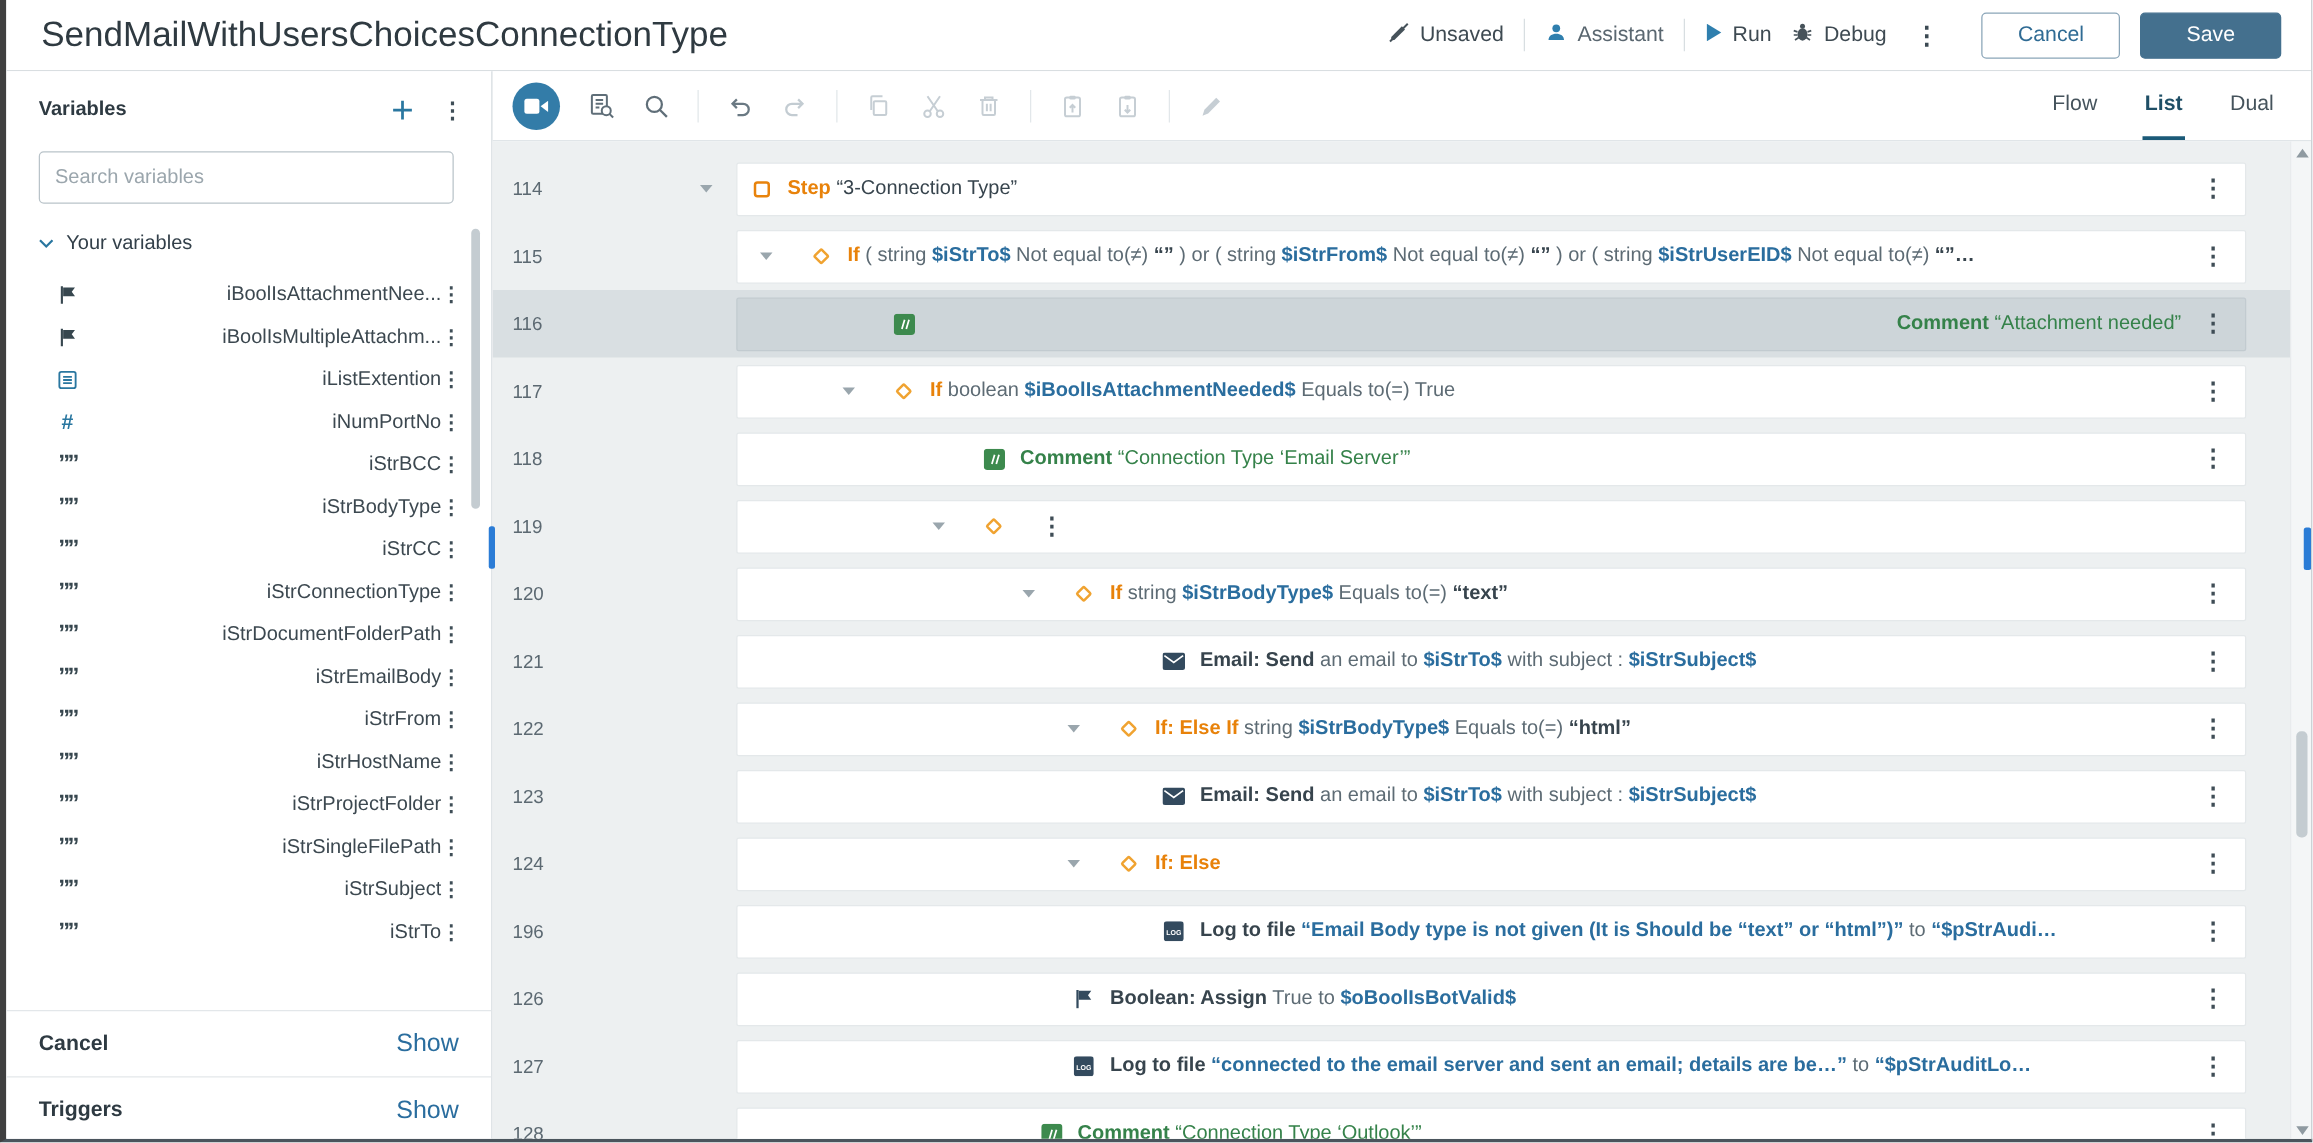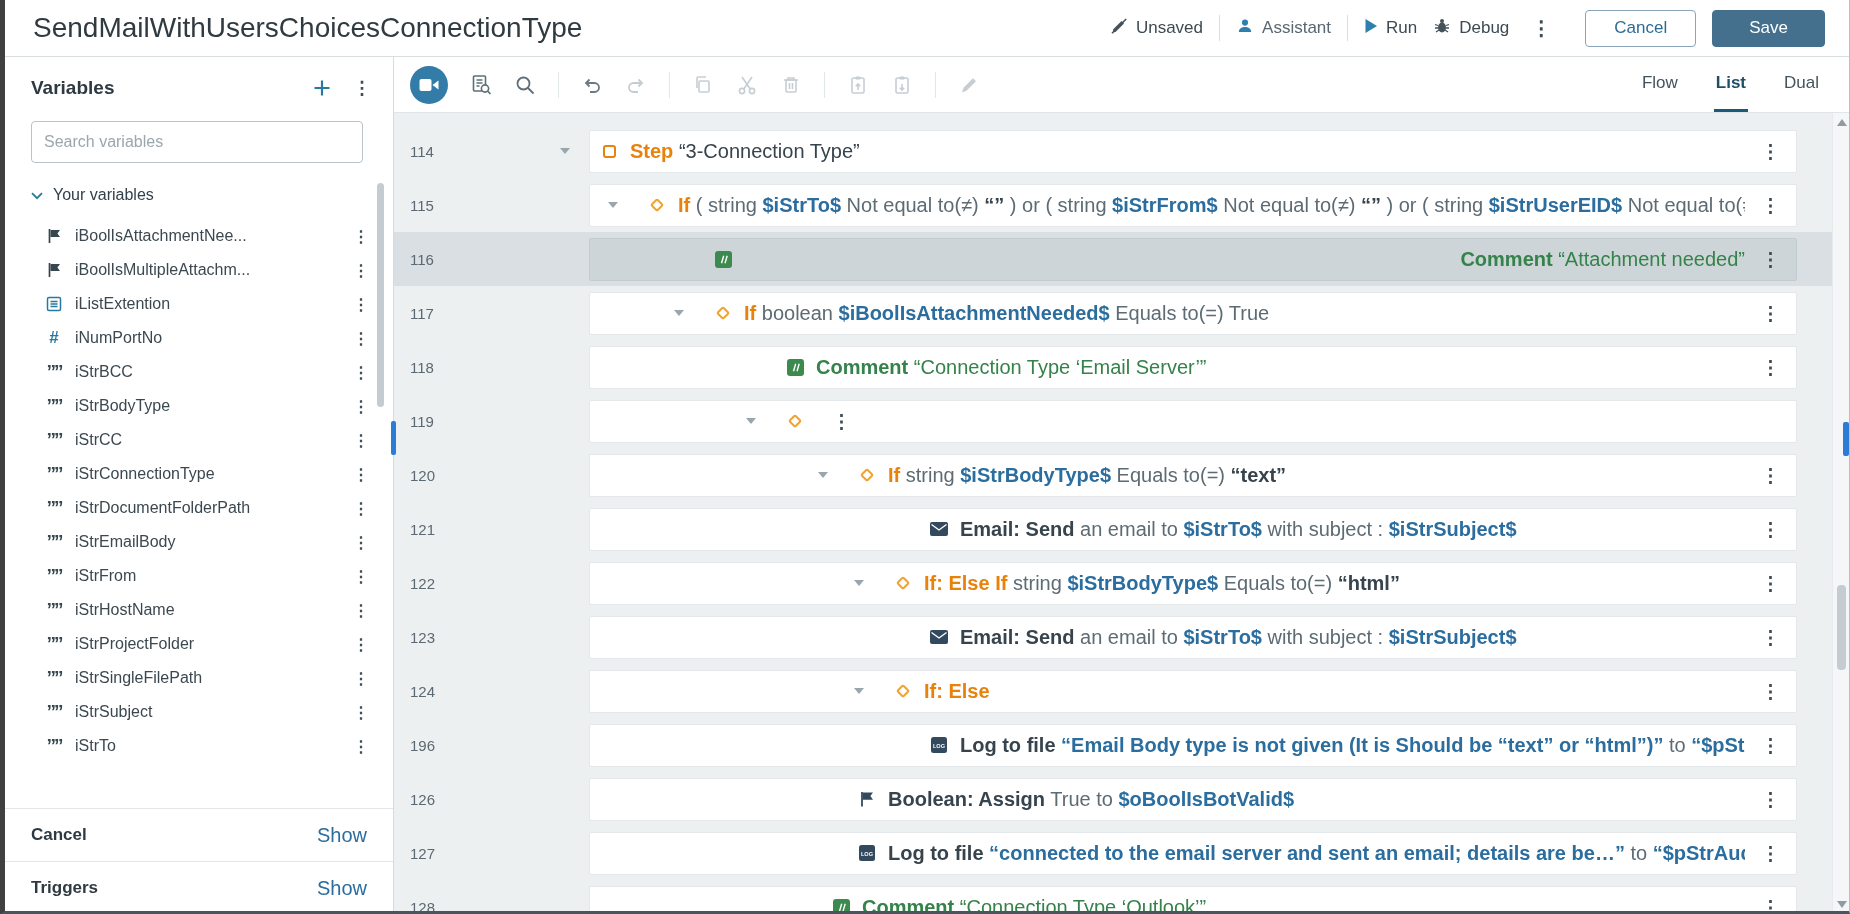--- a/index.html
+++ b/index.html
@@ -25,31 +25,31 @@
   .btn-save { height:37px; padding:0 36px; background:#44708e; border:1px solid #44708e;
               border-radius:4px; color:#fff; font-size:17px; font-family:inherit; }
 
   
   .body-row { display:flex; height:857px; }
 
   
   .sidebar { position:relative; width:389px; flex:0 0 389px; border-right:1px solid #d5dbdf;
              display:flex; flex-direction:column; background:#fff; }
   .sb-head { height:62px; display:flex; align-items:center; padding:0 22px 0 26px; }
-  .sb-title { font-size:19px; font-weight:700; color:#2e3a42; flex:1; }
+  .sb-title { font-size:16px; font-weight:700; color:#2e3a42; flex:1; }
   .sb-add { margin-right:22px; display:inline-flex; }
   .sb-kebab { font-size:18px; font-weight:700; color:#3f4e57; }
   .sb-search { padding:2px 30px 12px 26px; }
   .sb-search input { width:100%; height:42px; border:1px solid #b9c3c9; border-radius:4px;
                      padding:0 12px; font-size:16px; font-family:inherit; color:#3c4850; }
   .sb-search input::placeholder { color:#9ba6ad; }
   .sb-group { height:40px; display:flex; align-items:center; gap:10px; padding:0 26px;
               font-size:16px; color:#33404a; }
   .sb-list { flex:1; overflow:hidden; padding-top:4px; }
-  .var-row { height:34px; display:flex; align-items:center; padding:0 24px 0 38px; }
+  .var-row { height:34px; display:flex; align-items:center; padding:0 24px 0 38px;text-align:right; }
   .v-ic { width:22px; display:inline-flex; justify-content:center; margin-right:10px; }
   .v-num { color:#2a77a0; font-weight:700; font-size:17px; }
   .v-str { color:#37474f; font-weight:700; font-size:19px; letter-spacing:-2px; line-height:10px; }
   .v-name { flex:1; font-size:16px; color:#3c4850; white-space:nowrap; overflow:hidden; }
   .v-kebab { font-size:16px; font-weight:700; color:#3f4e57; }
   .sb-scroll { position:absolute; right:9px; top:126px; width:7px; height:224px;
                background:#c4ccd1; border-radius:4px; }
   .sb-section { height:53px; border-top:1px solid #e3e7ea; display:flex; align-items:center;
                 justify-content:space-between; padding:0 26px; }
   .sb-section .lbl { font-size:17px; font-weight:700; color:#2e3a42; }
@@ -77,21 +77,21 @@
   .lrow.selected .lcard { background:#cdd5d9; border-color:#c2cbd0;text-align:right; }
   .collapse-arrow { position:absolute; top:50%; transform:translateY(-50%);
                     width:0; height:0; border-left:5px solid transparent;
                     border-right:5px solid transparent; border-top:6px solid #9aa6ad; }
   .row-ic-wrap { width:22px; display:inline-flex; justify-content:center; align-items:center;
                  margin-right:10px; flex:0 0 22px; }
   .ic-step { width:13px; height:13px; border:2.6px solid #e8830c; border-radius:3px;
              background:#fff; display:inline-block; }
   .ic-if { width:10px; height:10px; border:2.4px solid #f0a331; border-radius:2px;
            background:#fff; display:inline-block; transform:rotate(45deg); }
-  .ltext { flex:1; overflow:hidden; white-space:pre; font-size:20px; }
+  .ltext { flex:1; overflow:hidden; white-space:pre; font-size:16px; }
   .lkebab { flex:0 0 auto; padding:0 16px; font-size:19px; font-weight:600; color:#3f4d56; }
   .seg.kw-orange { color:#e8820a; font-weight:700; }
   .seg.kw-green  { color:#35824a; font-weight:700; }
   .seg.txt-green { color:#35824a; }
   .seg.var-blue  { color:#2a6d9e; font-weight:700; }
   .seg.txt-gray  { color:#5d6b74; }
   .seg.txt-dark  { color:#37444d; }
   .seg.txt-darkb { color:#37444d; font-weight:700; }
 
   

